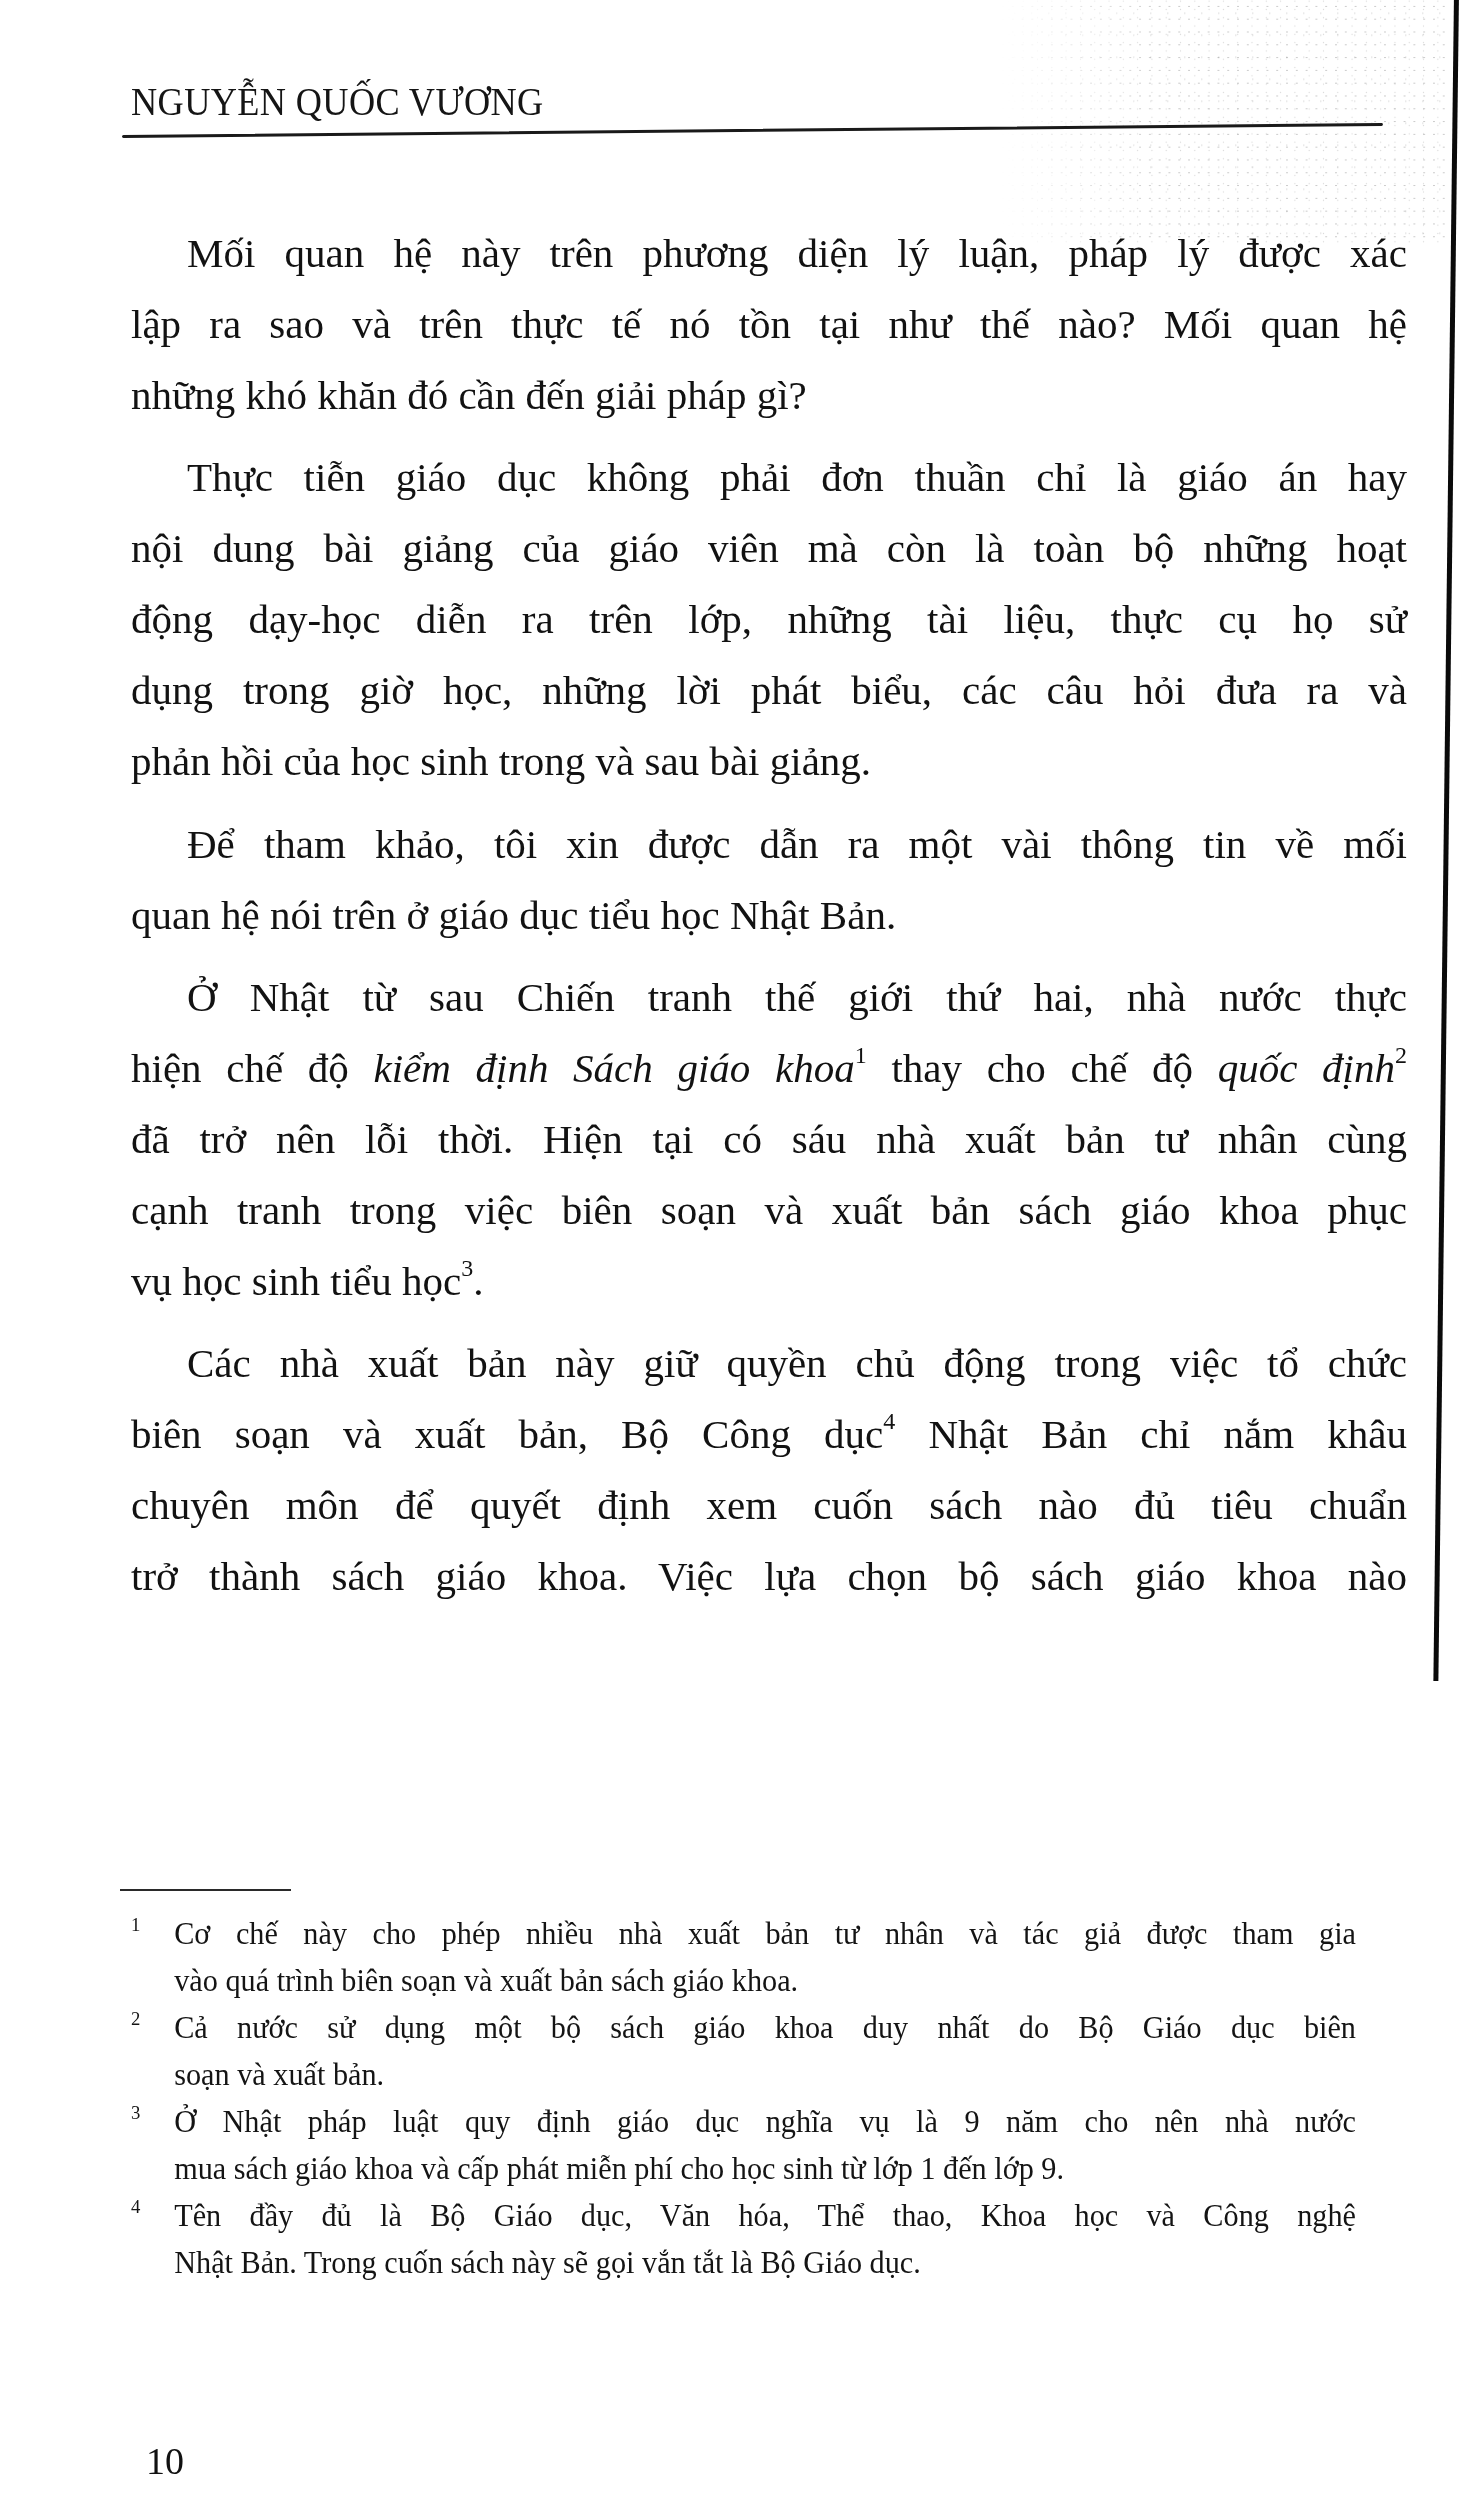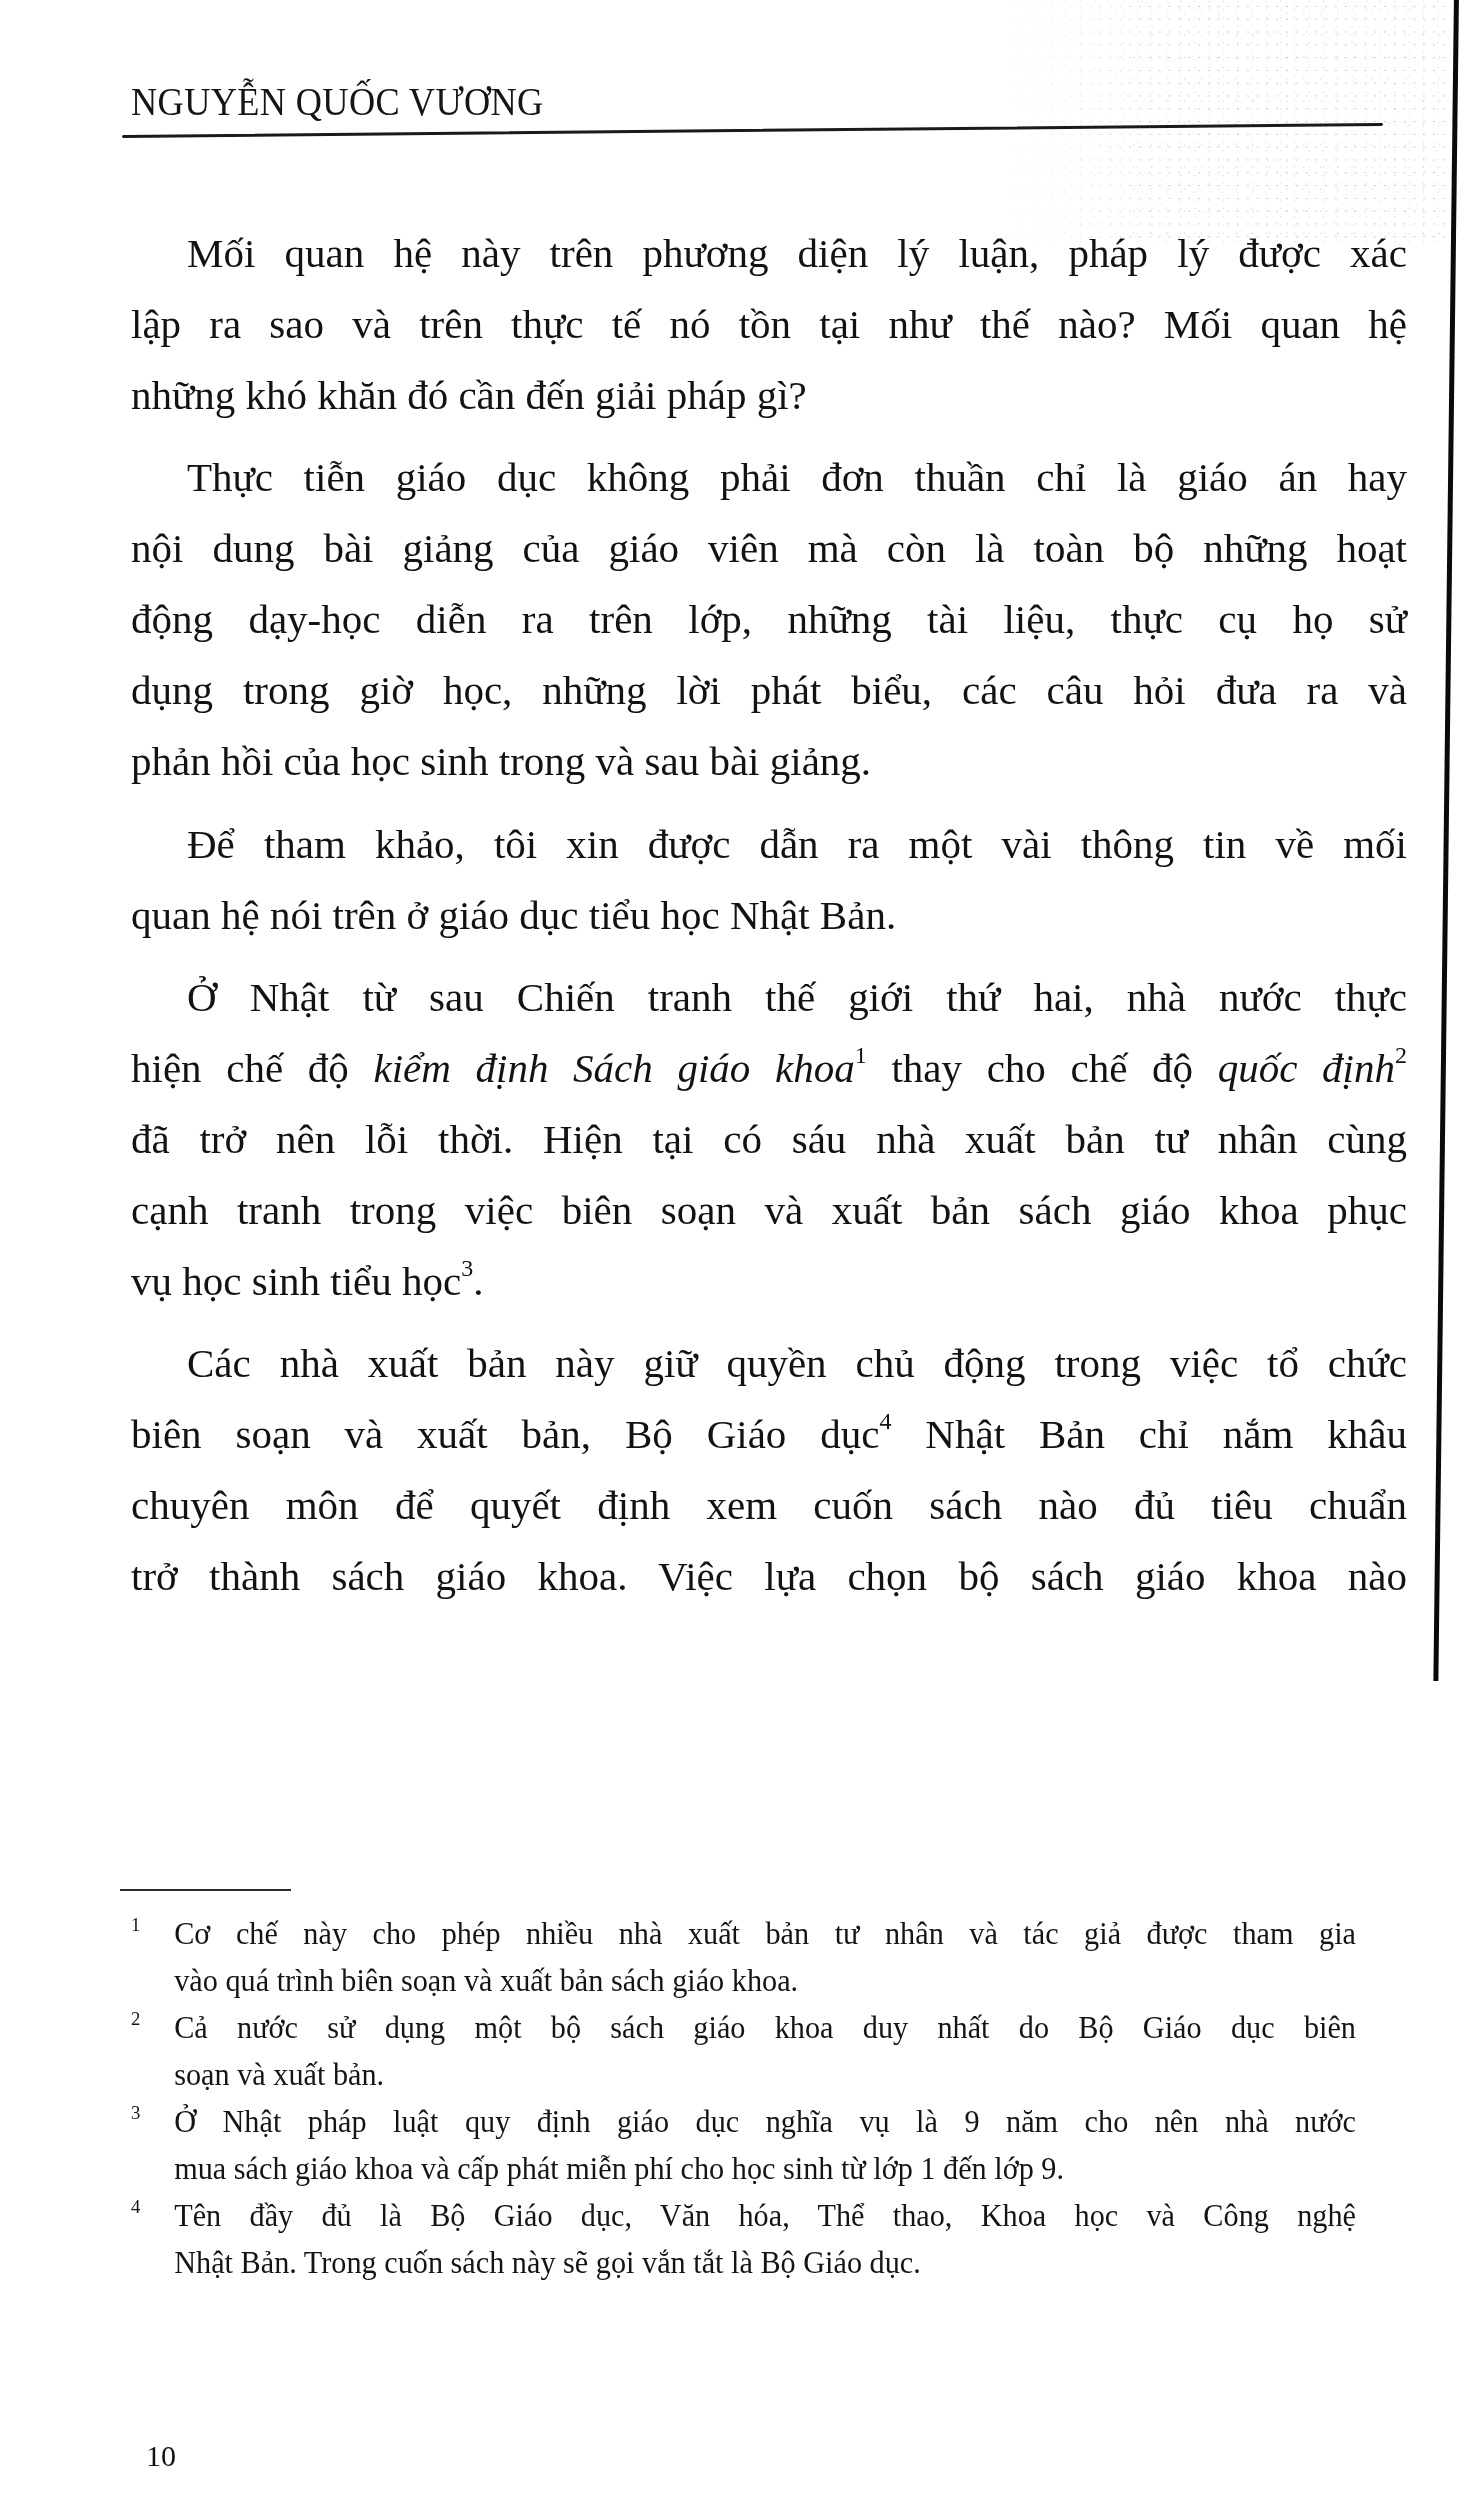--- a/index.html
+++ b/index.html
@@ -139,21 +139,21 @@
     .fn-mark {
       position: absolute;
       left: 0;
       top: -9px;
       font-size: 19.5px;
     }
     .page-number {
       position: absolute;
       left: 146px;
       top: 2439px;
-      font-size: 30px;
+      font-size: 38px;
       color: #111111;
     }
   </style>
 </head>
 <body>
 
 <div class="page">
   <div class="scan-noise"></div>
   <div class="binding-edge"></div>
 
@@ -188,21 +188,21 @@
       <div class="line indent">Ở Nhật từ sau Chiến tranh thế giới thứ hai, nhà nước thực</div>
       <div class="line"><span>hiện chế độ </span><em>kiểm định Sách giáo khoa</em><sup>1</sup><span> thay cho chế độ </span><em>quốc định</em><sup>2</sup></div>
       <div class="line">đã trở nên lỗi thời. Hiện tại có sáu nhà xuất bản tư nhân cùng</div>
       <div class="line">cạnh tranh trong việc biên soạn và xuất bản sách giáo khoa phục</div>
       <div class="line last"><span>vụ học sinh tiểu học</span><sup>3</sup><span>.</span></div>
     </div>
     <div class="para-gap"></div>
 
     <div>
       <div class="line indent">Các nhà xuất bản này giữ quyền chủ động trong việc tổ chức</div>
-      <div class="line"><span>biên soạn và xuất bản, Bộ Giáo dục</span><sup>4</sup><span> Nhật Bản chỉ nắm khâu</span></div>
+      <div class="line"><span>biên soạn và xuất bản, Bộ Công dục</span><sup>4</sup><span> Nhật Bản chỉ nắm khâu</span></div>
       <div class="line">chuyên môn để quyết định xem cuốn sách nào đủ tiêu chuẩn</div>
       <div class="line">trở thành sách giáo khoa. Việc lựa chọn bộ sách giáo khoa nào</div>
     </div>
   </div>
 
   <div class="footnote-rule"></div>
 
   <div class="footnotes">
     <div>
       <div class="fn-line"><span class="fn-mark">1</span><span>Cơ chế này cho phép nhiều nhà xuất bản tư nhân và tác giả được tham gia</span></div>

